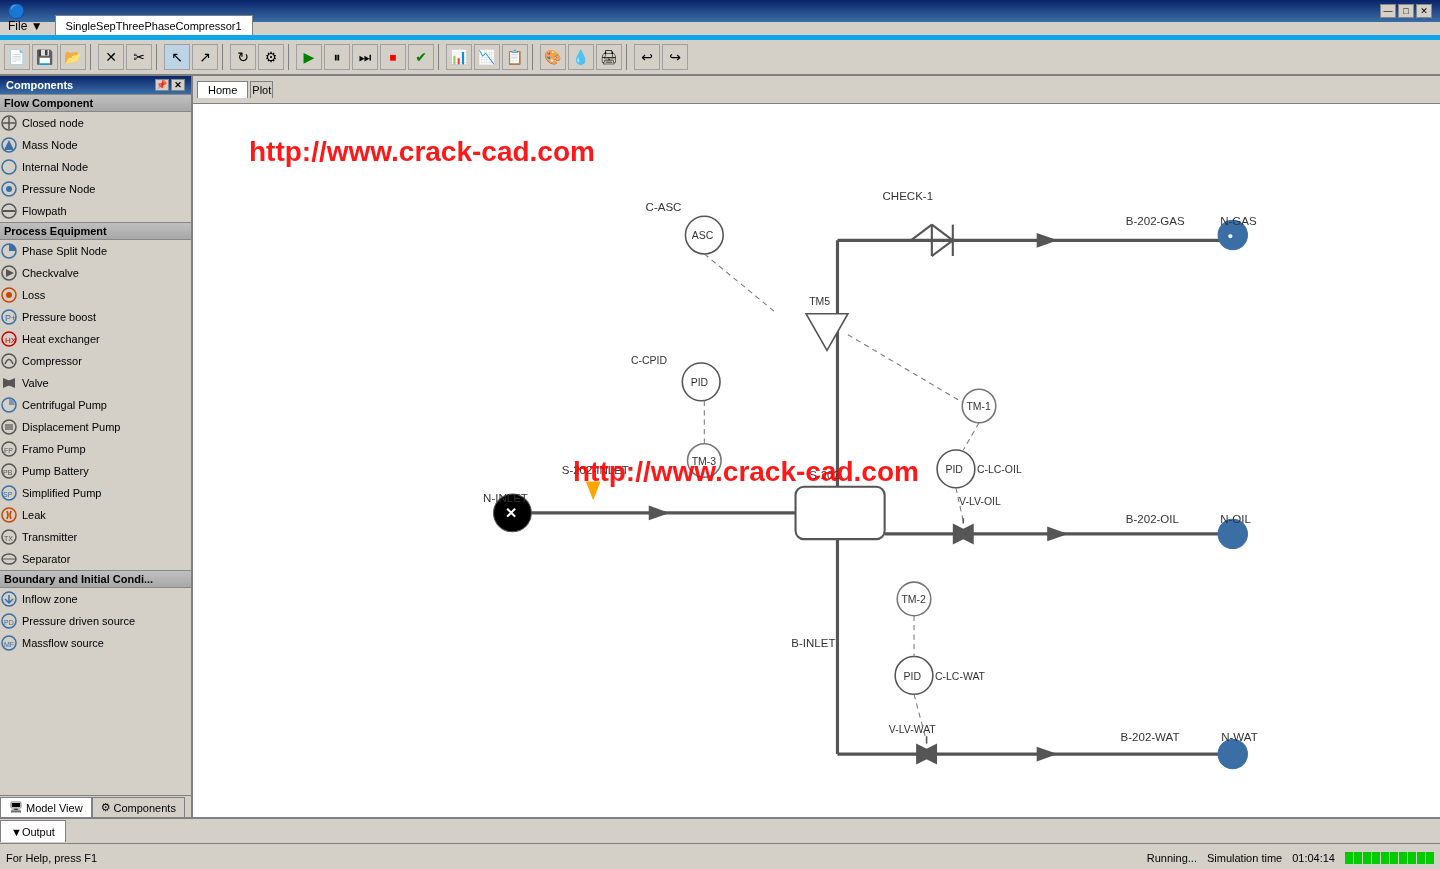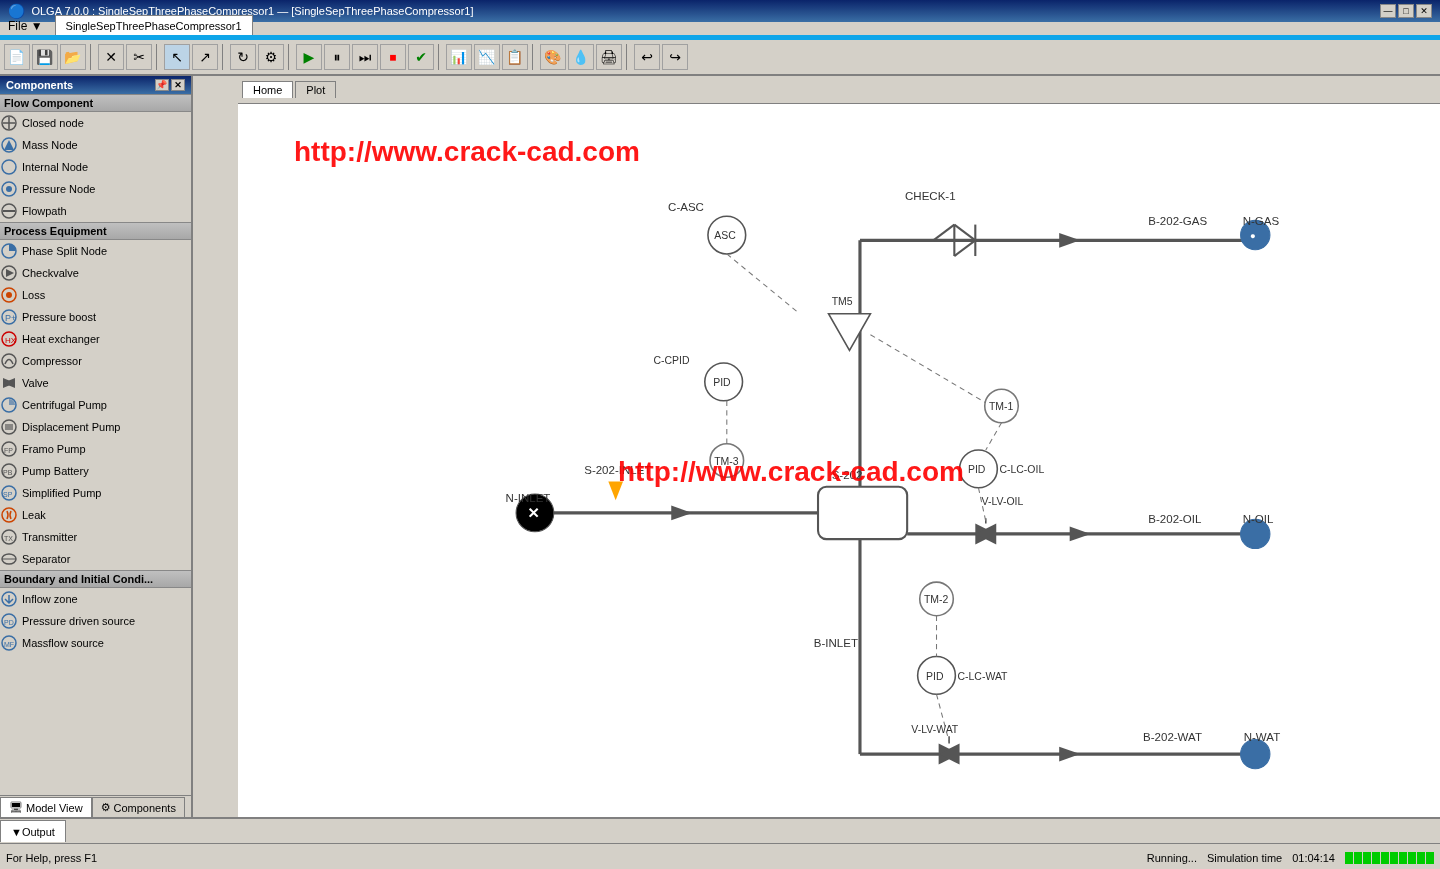--- a/index.html
+++ b/index.html
@@ -71,21 +71,20 @@
       border: 1px solid #a0a0a0;
       display: flex; align-items: center; justify-content: center;
       cursor: pointer; font-size: 14px;
     }
     .tb-sep { width: 4px; height: 26px; border-left: 1px solid #808080; margin: 0 2px; }
 
     
     #main-layout {
       display: flex;
       height: calc(869px - 22px - 22px - 36px - 26px - 22px);
-      gap: 45px;
     }
 
     
     #left-panel {
       width: 193px;
       background: #d4d0c8;
       border-right: 2px solid #808080;
       display: flex;
       flex-direction: column;
       overflow: hidden;
@@ -174,21 +173,21 @@
     }
     .canvas-tab-home {
       padding: 2px 10px;
       font-size: 11px;
       background: white;
       border: 1px solid #808080;
       border-bottom: none;
       cursor: pointer;
     }
     .canvas-tab-plot {
-      padding: 2px 10px;
+      padding: 2px 1px;
       font-size: 11px;
       background: #d4d0c8;
       border: 1px solid #808080;
       border-bottom: none;
       cursor: pointer;
     }
 
     
     #diagram-svg {
       position: absolute;
@@ -265,21 +264,20 @@
     #components-list::-webkit-scrollbar { width: 10px; }
     #components-list::-webkit-scrollbar-track { background: #d4d0c8; }
     #components-list::-webkit-scrollbar-thumb { background: #a0a0a0; border: 1px solid #808080; }
   </style>
 </head>
 <body>
 
 <div id="titlebar">
   <div id="titlebar-left">
     <span style="font-size:14px;">🔵</span>
-    <span>OLGA 7.0.0 : SingleSepThreePhaseCompressor1 — [SingleSepThreePhaseCompressor1]</span>
   </div>
   <div id="titlebar-controls">
     <span>—</span>
     <span>□</span>
     <span>✕</span>
   </div>
 </div>
 
 <div id="menubar">
   <div class="menu-item">File ▼</div>

